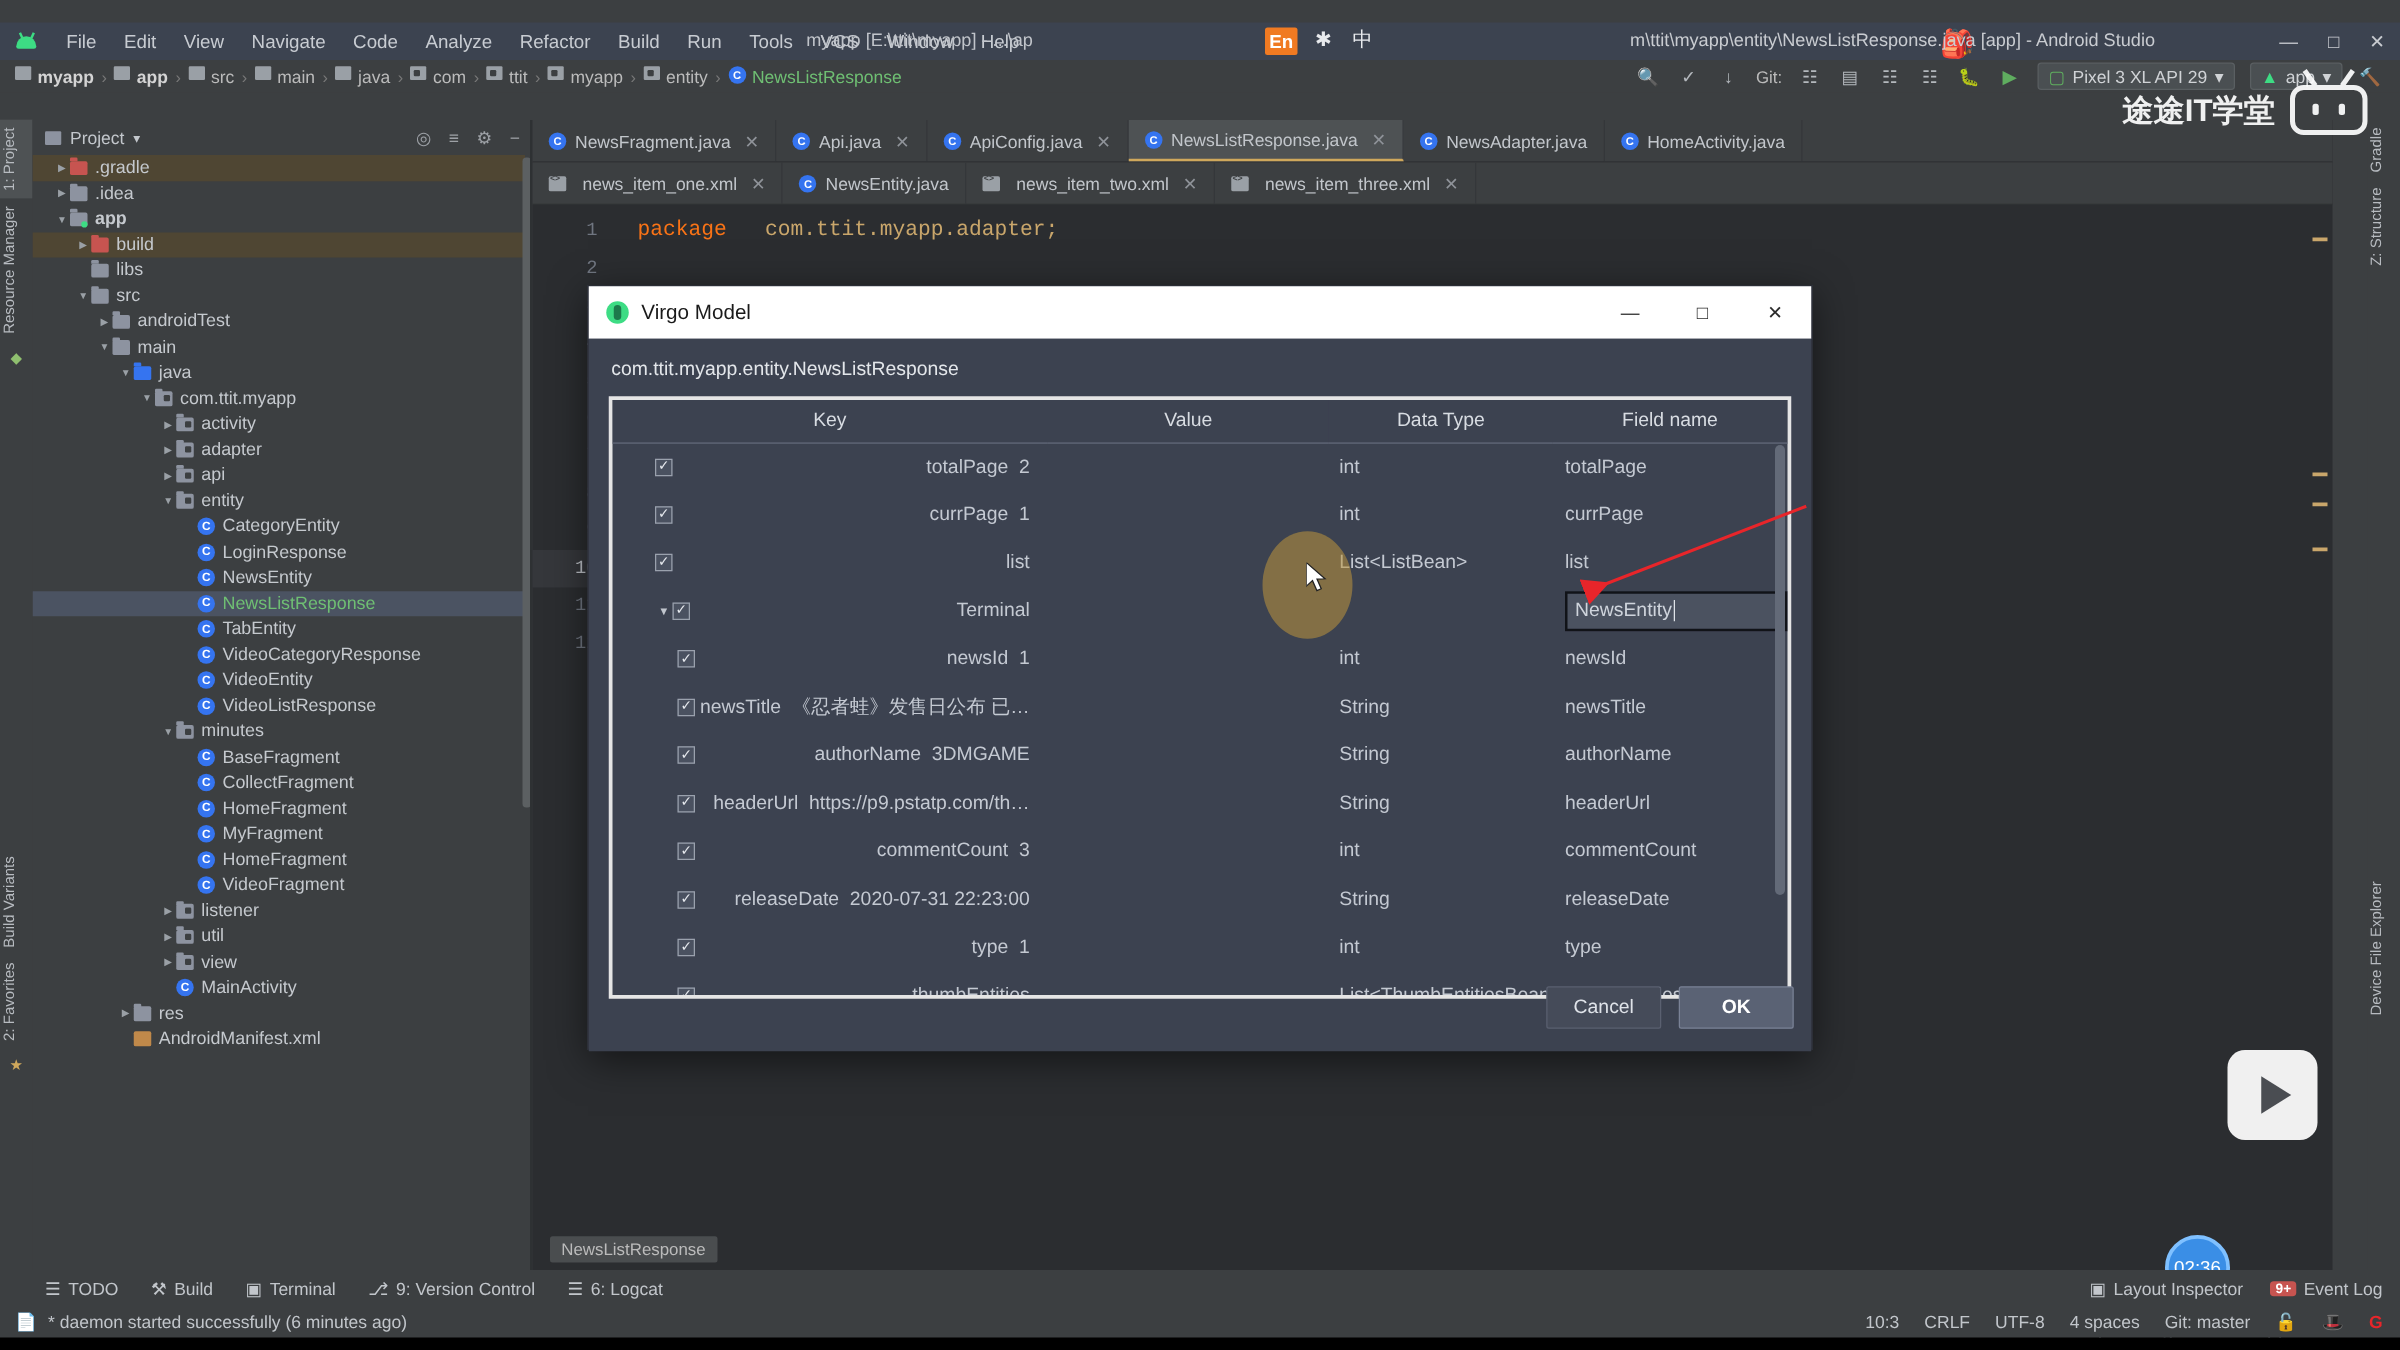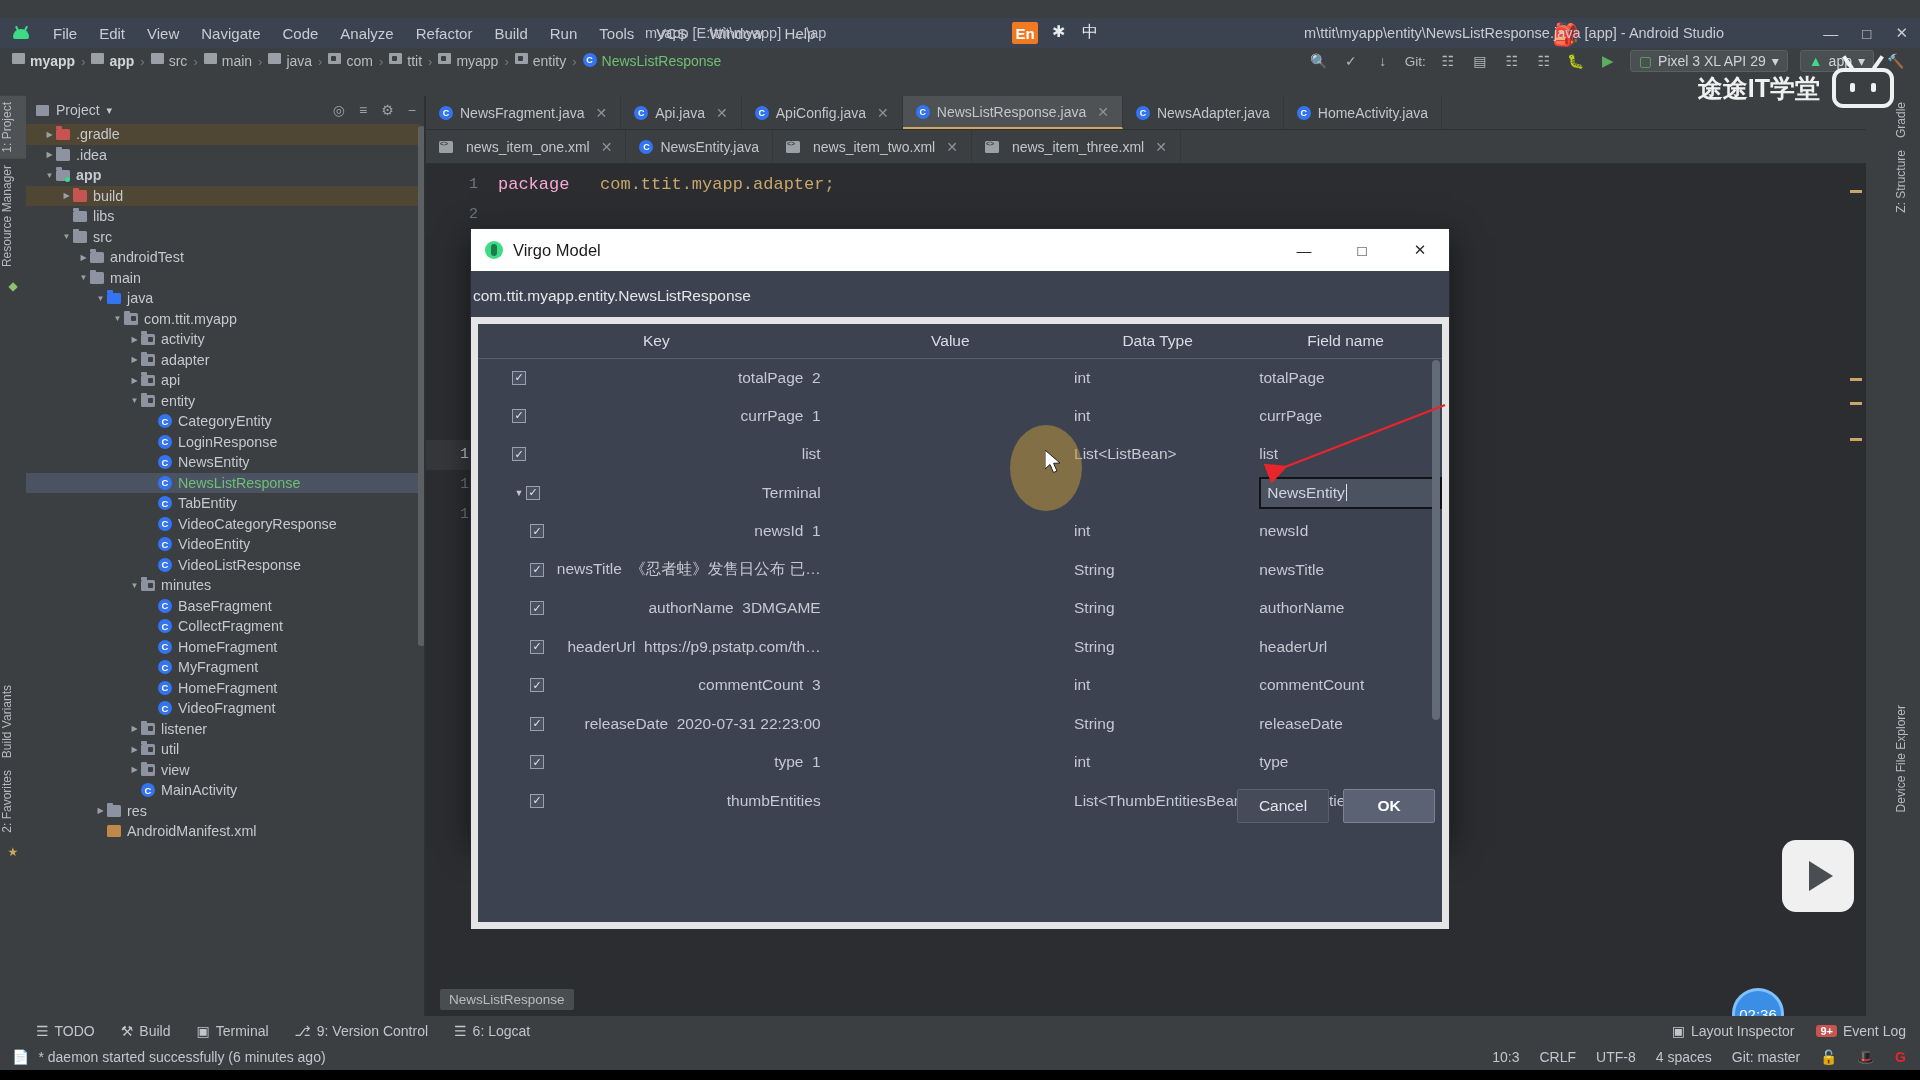--- a/index.html
+++ b/index.html
@@ -189,21 +189,21 @@
     position: absolute; left: 0; top: 68px; width: 62px; bottom: 0;
     color: #707681; font-size: 15px; text-align: right; padding-right: 10px;
     font-family: "Liberation Mono", monospace; line-height: 30px; padding-top: 6px;
   }
   .gutter .cur { color: #c0c4ca; background: #35373b; display:block; }
   .code {
     position: absolute; left: 72px; top: 68px; right: 0; bottom: 0;
     font-family: "Liberation Mono", monospace; font-size: 17px; line-height: 30px;
     padding-top: 6px; color: #a9b7c6;
   }
-  .kw { color: #f9a8d4; }
+  .kw { color: #f97316; margin-left: 12px; }
   .pkgname { color: #c9a66b; }
 
   .breadcrumb-bottom {
     position: absolute; left: 440px; bottom: 70px; font-size: 13.5px; color: #bbb;
     background: #4a4d4f; padding: 3px 9px; border-radius: 2px;
   }
 
   
   .mark { position: absolute; right: 58px; width: 12px; height: 2.5px; background: #c9a66b; }
 
@@ -255,26 +255,26 @@
   }
   .dlg-icon::after {
     content:''; position:absolute; left:6px; top:3px; width:6px; height:12px;
     background:#1d7a4c; border-radius:3px;
   }
   .dlg-wincontrols { margin-left: auto; display: flex; align-items: stretch; height: 42px; }
   .dwc {
     width: 58px; display: flex; align-items: center; justify-content: center;
     color: #2b2b2b; font-size: 15px;
   }
-  .dlg-body { position: relative; height: 570px; background: #3c4250; padding: 0 0; }
+  .dlg-body { position: relative; height: 570px; background: #3c4250; padding: 0 16px; }
   .dlg-class {
     padding: 16px 2px 12px 2px; color: #e3e6ea; font-size: 15.5px;
   }
   .tbl-wrap {
-    position: relative; border: 7px solid #e5e5e5; height: 612px; overflow: hidden;
+    position: relative; border: 3px solid #e5e5e5; height: 482px; overflow: hidden;
     background: #3c4250;
   }
   .tbl { width: 100%; border-collapse: collapse; table-layout: fixed; }
   .tbl th {
     height: 34px; font-size: 15.5px; font-weight: normal; color: #d8dce2;
     border-bottom: 1px solid #5a6070; background: #3c4250;
   }
   .tbl td {
     height: 38.5px; font-size: 15.5px; color: #c4c9d2; vertical-align: middle;
   }

